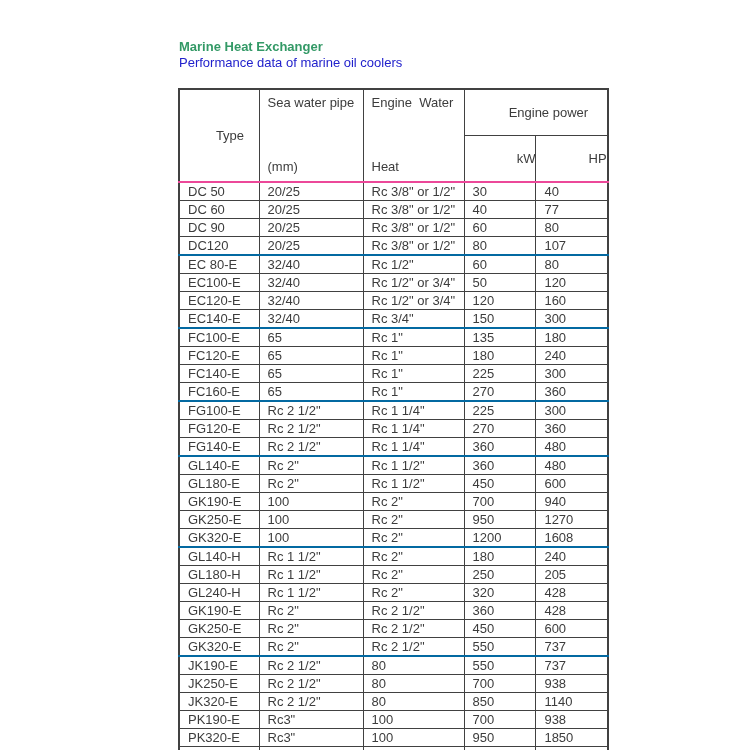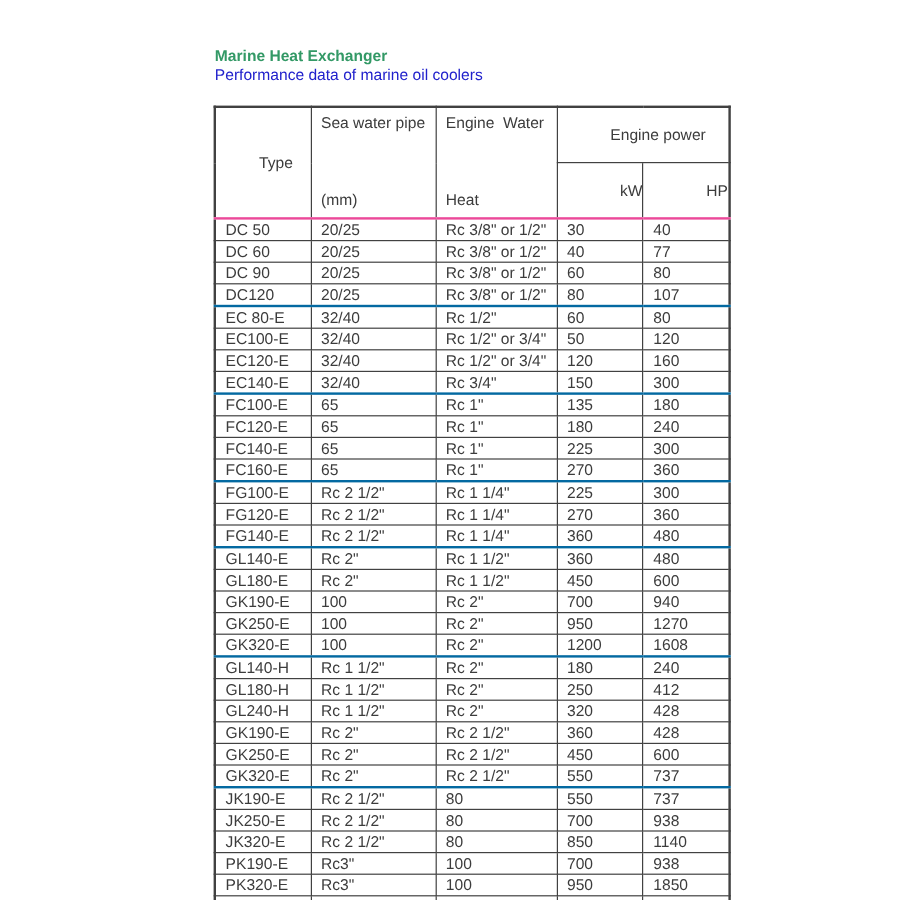--- a/index.html
+++ b/index.html
@@ -242,21 +242,21 @@
           <td>Rc 1 1/2"</td>
           <td>Rc 2"</td>
           <td>180</td>
           <td>240</td>
         </tr>
         <tr>
           <td>GL180-H</td>
           <td>Rc 1 1/2"</td>
           <td>Rc 2"</td>
           <td>250</td>
-          <td>412</td>
+          <td>205</td>
         </tr>
         <tr>
           <td>GL240-H</td>
           <td>Rc 1 1/2"</td>
           <td>Rc 2"</td>
           <td>320</td>
           <td>428</td>
         </tr>
         <tr>
           <td>GK190-E</td>

